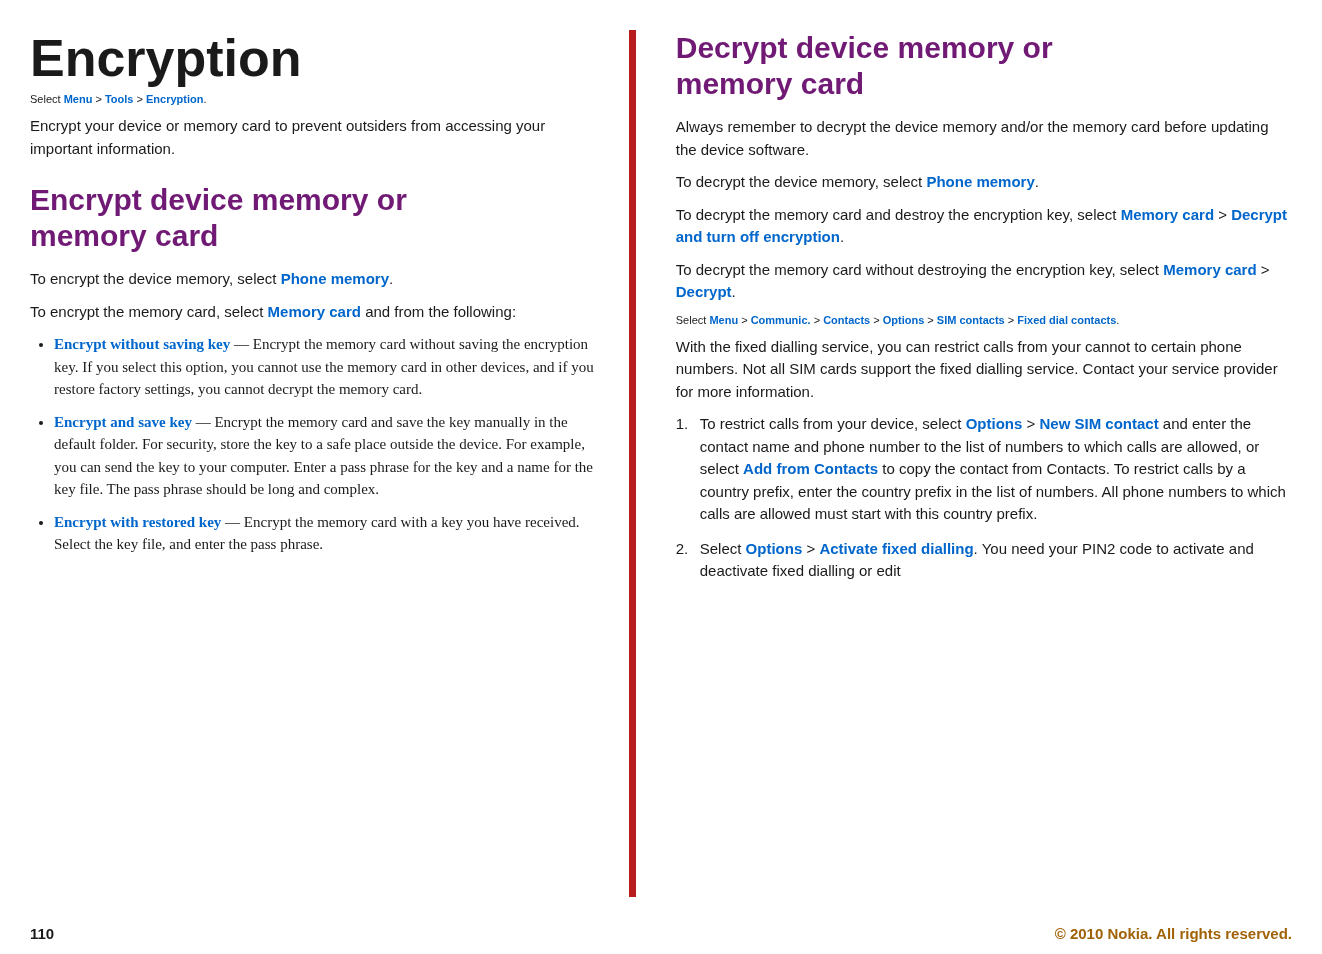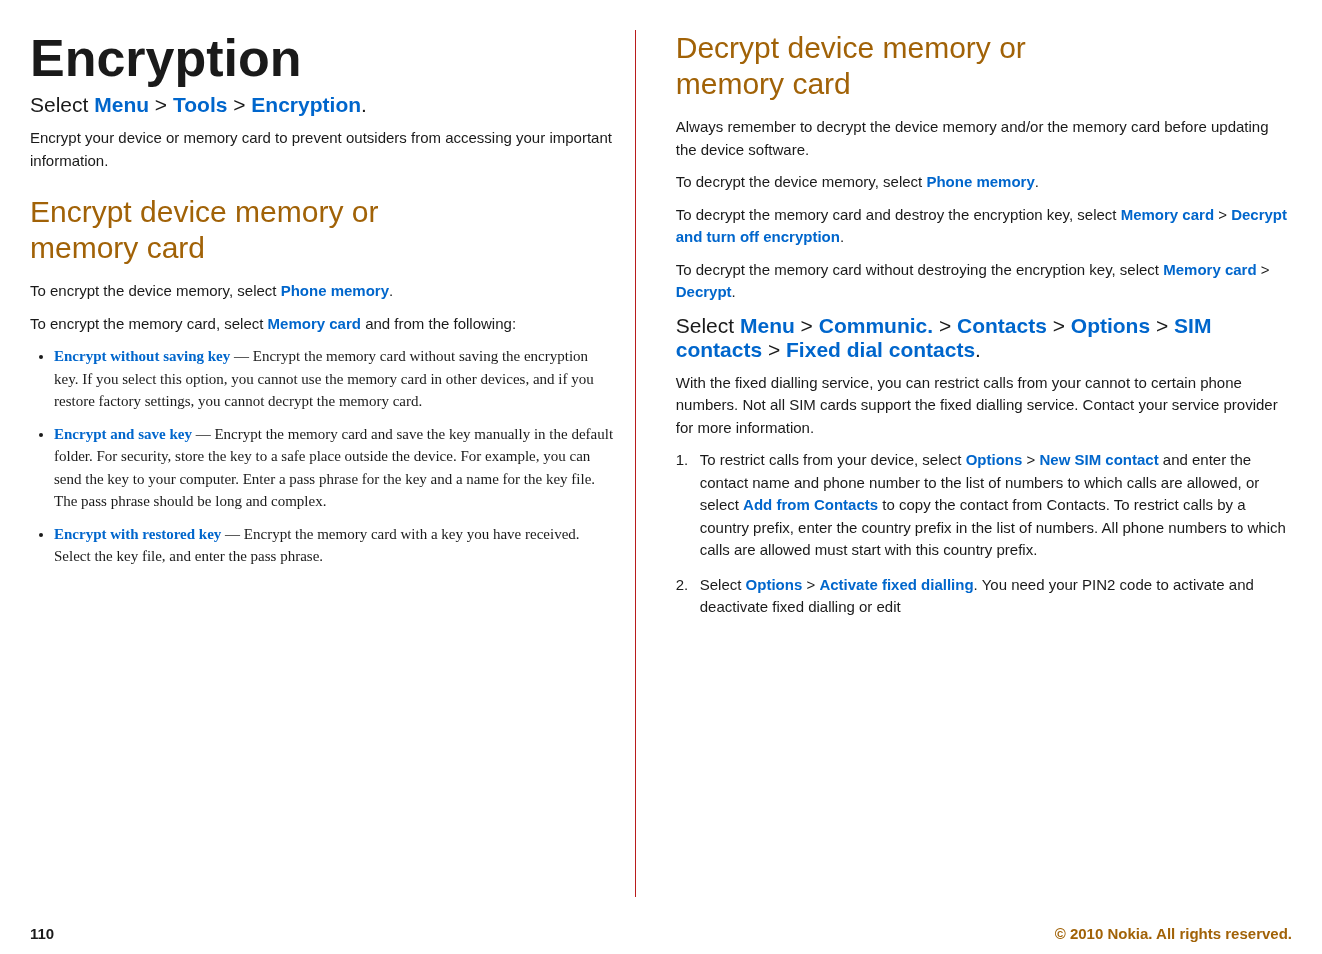--- a/index.html
+++ b/index.html
@@ -20,21 +20,21 @@
     .page-container {
       display: flex;
       flex: 1;
       padding: 30px 30px 20px 30px;
       gap: 0;
     }
 
     .left-column {
       flex: 0 0 48%;
       padding-right: 20px;
-      border-right: 1px solid #b91c1c;
+      border-right: 7px solid #b91c1c;
     }
 
     .right-column {
       flex: 0 0 52%;
       padding-left: 40px;
     }
 
     .page-footer {
       display: flex;
       justify-content: space-between;
@@ -45,41 +45,41 @@
 
     h1.main-title {
       font-size: 52px;
       font-weight: bold;
       color: #1a1a1a;
       line-height: 1.1;
       margin-bottom: 6px;
     }
 
     .breadcrumb-line {
-      font-size: 21px;
+      font-size: 11px;
       color: #1a1a1a;
       margin-bottom: 10px;
     }
 
     .breadcrumb-line .link {
       color: #0066cc;
       font-weight: bold;
     }
 
     .intro-text {
       font-size: 15px;
       color: #1a1a1a;
       line-height: 1.5;
       margin-bottom: 22px;
     }
 
     h2.section-title {
       font-size: 30px;
-      font-weight: normal;
-      color: #a16207;
+      font-weight: bold;
+      color: #701a75;
       line-height: 1.2;
       margin-bottom: 14px;
     }
 
     .body-text {
       font-size: 15px;
       color: #1a1a1a;
       line-height: 1.5;
       margin-bottom: 10px;
     }

